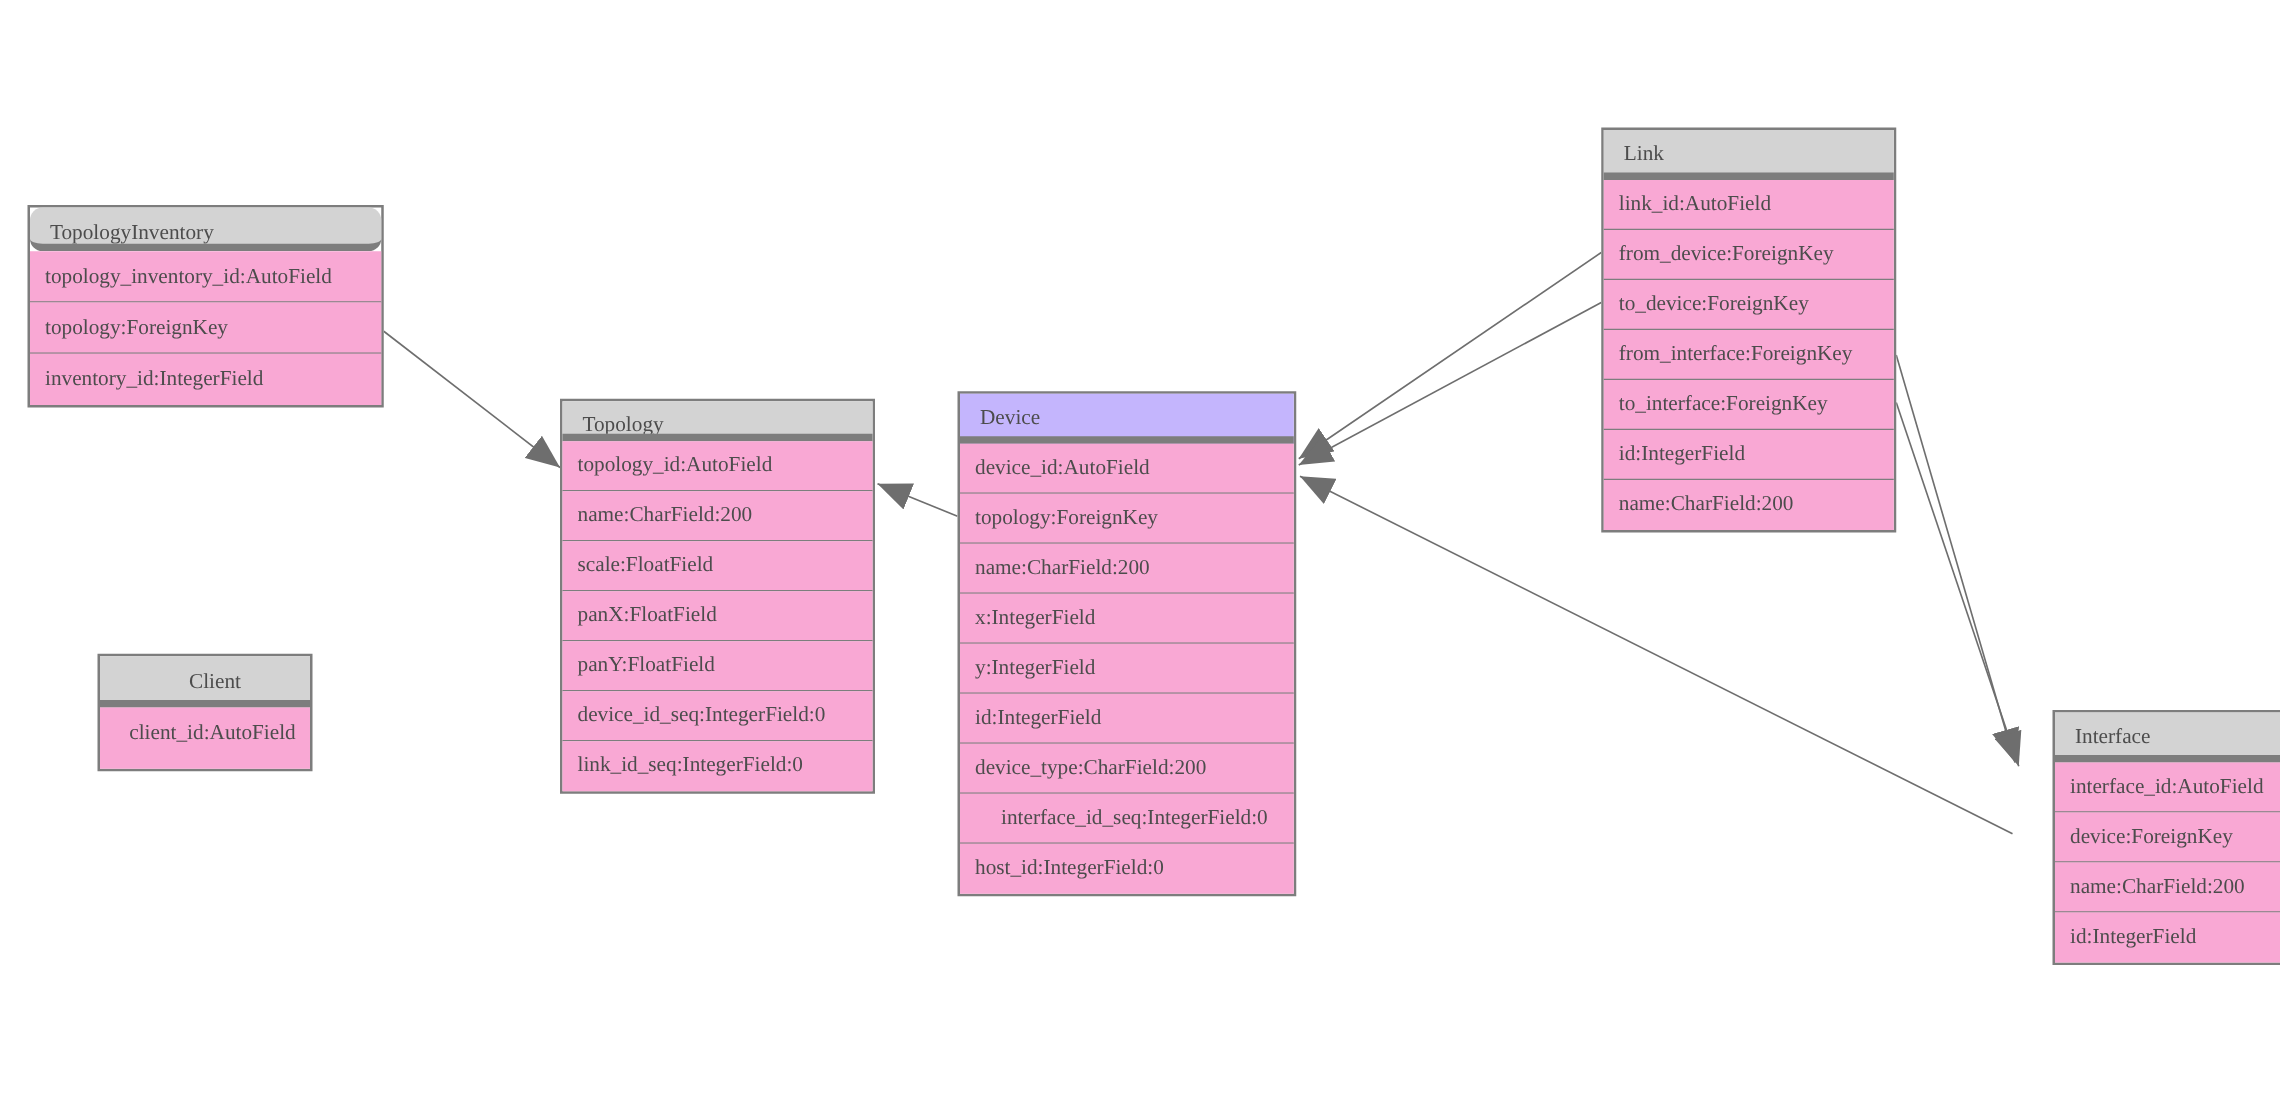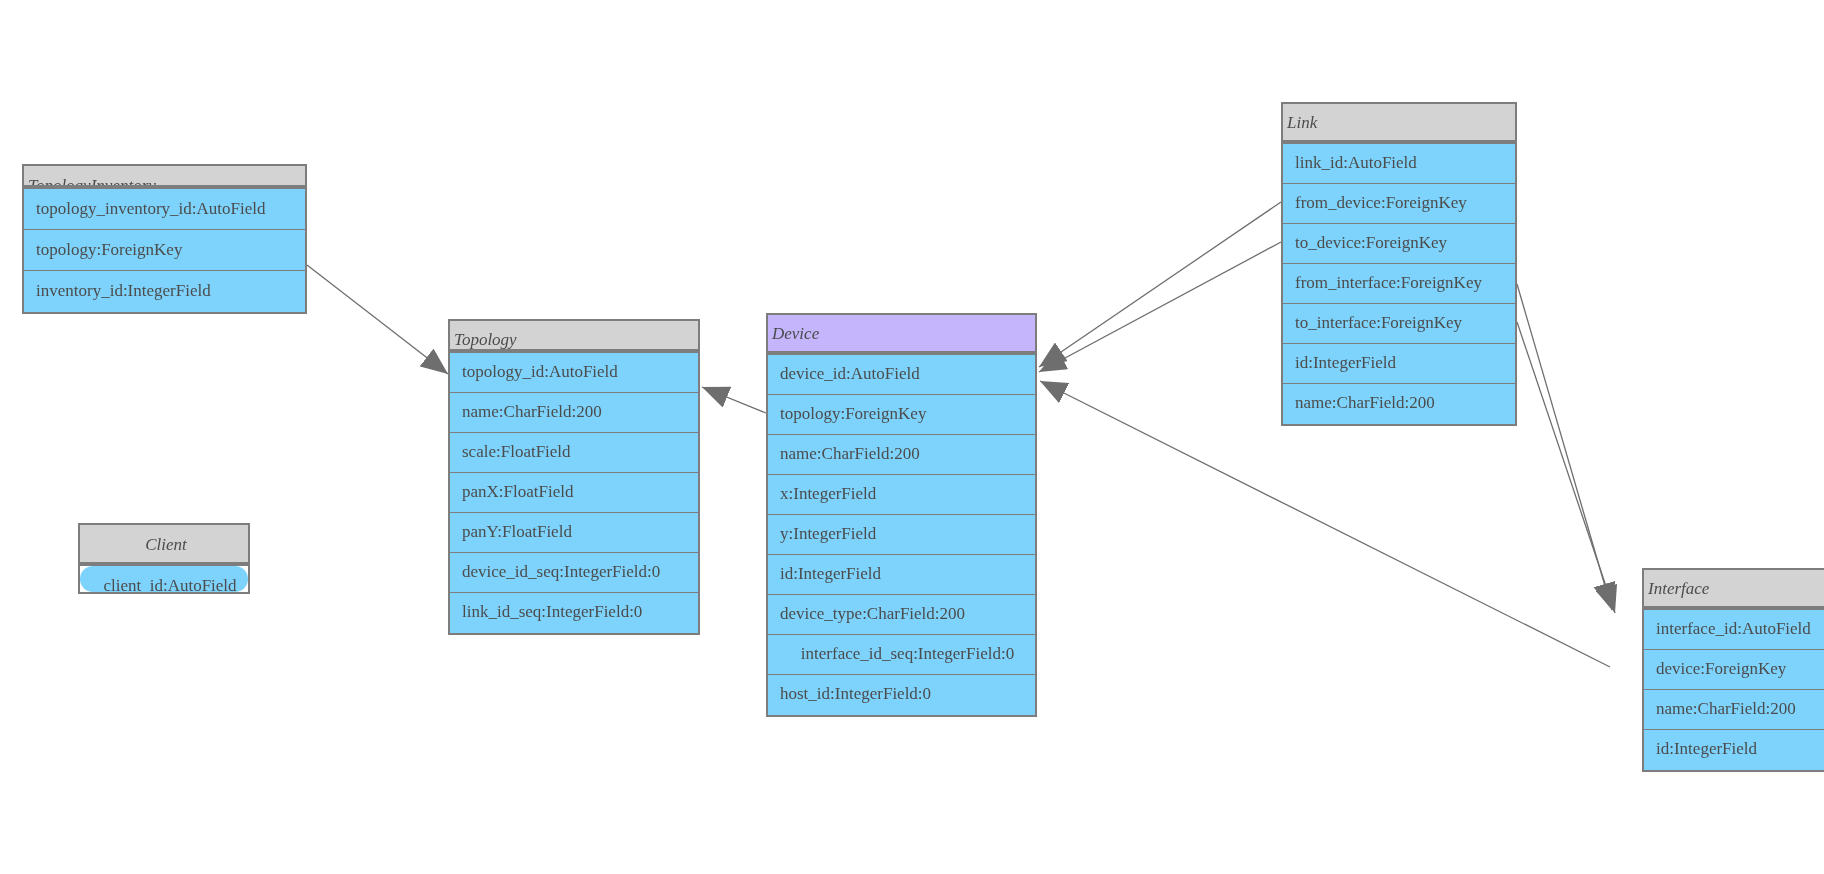--- a/index.html
+++ b/index.html
@@ -22,34 +22,33 @@
     position: absolute;
     z-index: 1;
     border: 2px solid #7d7d7d;
     background: #ffffff;
     box-sizing: border-box;
     font-size: 17px;
     color: #4c4c4c;
   }
   .entity-header {
     background: #d3d3d3;
-    padding-left: 4px;
-    border-bottom: 4px solid #c2410c;
+    padding-left: 16px;
+    border-bottom: 6px solid #c2410c;
     box-sizing: border-box;
     white-space: nowrap;
     overflow: hidden;
-    font-style: italic;
   }
   .entity-row {
     padding-left: 12px;
     border-bottom: 1px solid #7d7d7d;
     box-sizing: border-box;
     white-space: nowrap;
     overflow: hidden;
-    background: #7dd3fc;
+    background: #f9a8d4;
   }
   .entity-row:last-child { border-bottom: none; }
 </style>
 </head>
 <body>
 
 <div id="canvas">
   <svg id="edge-layer" width="1824" height="874" viewBox="0 0 1824 874" xmlns="http://www.w3.org/2000/svg">
     <defs>
       <marker id="arrowhead" viewBox="0 0 12 10" refX="12" refY="5" markerWidth="27" markerHeight="22.5" markerUnits="userSpaceOnUse" orient="auto">
@@ -61,38 +60,38 @@
         <line x1="766" y1="413" x2="702" y2="387" stroke="#6e6e6e" stroke-width="1.3" marker-end="url(#arrowhead)"></line>
         <line x1="1281" y1="202" x2="1039" y2="367" stroke="#6e6e6e" stroke-width="1.3" marker-end="url(#arrowhead)"></line>
         <line x1="1281" y1="242" x2="1039" y2="372" stroke="#6e6e6e" stroke-width="1.3" marker-end="url(#arrowhead)"></line>
         <line x1="1610" y1="667" x2="1040" y2="381" stroke="#6e6e6e" stroke-width="1.3" marker-end="url(#arrowhead)"></line>
         <line x1="1517" y1="284" x2="1612" y2="610" stroke="#6e6e6e" stroke-width="1.3" marker-end="url(#arrowhead)"></line>
         <line x1="1517" y1="322" x2="1615" y2="613" stroke="#6e6e6e" stroke-width="1.3" marker-end="url(#arrowhead)"></line>
       </g>
   </svg>
 
 <div class="entity" style="left: 22px; top: 164px; width: 285px; border-color: rgb(125, 125, 125); color: rgb(76, 76, 76);">
-      <div class="entity-header" style="height: 23px; line-height: 39px; background: rgb(211, 211, 211); border-bottom-color: rgb(125, 125, 125);">TopologyInventory</div>
+      <div class="entity-header" style="height: 35px; line-height: 39px; background: rgb(211, 211, 211); border-bottom-color: rgb(125, 125, 125); border-radius: 10px;">TopologyInventory</div>
       <div class="entity-row" style="height: 41px; line-height: 39px; border-bottom-color: rgb(125, 125, 125);">topology_inventory_id:AutoField</div>
       <div class="entity-row" style="height: 41px; line-height: 39px; border-bottom-color: rgb(125, 125, 125);">topology:ForeignKey</div>
       <div class="entity-row" style="height: 41px; line-height: 39px; border-bottom-color: rgb(125, 125, 125);">inventory_id:IntegerField</div>
     </div>
     <div class="entity" style="left: 448px; top: 319px; width: 252px; border-color: rgb(125, 125, 125); color: rgb(76, 76, 76);">
       <div class="entity-header" style="height: 32px; line-height: 38px; background: rgb(211, 211, 211); border-bottom-color: rgb(125, 125, 125);">Topology</div>
       <div class="entity-row" style="height: 40px; line-height: 38px; border-bottom-color: rgb(125, 125, 125);">topology_id:AutoField</div>
       <div class="entity-row" style="height: 40px; line-height: 38px; border-bottom-color: rgb(125, 125, 125);">name:CharField:200</div>
       <div class="entity-row" style="height: 40px; line-height: 38px; border-bottom-color: rgb(125, 125, 125);">scale:FloatField</div>
       <div class="entity-row" style="height: 40px; line-height: 38px; border-bottom-color: rgb(125, 125, 125);">panX:FloatField</div>
       <div class="entity-row" style="height: 40px; line-height: 38px; border-bottom-color: rgb(125, 125, 125);">panY:FloatField</div>
       <div class="entity-row" style="height: 40px; line-height: 38px; border-bottom-color: rgb(125, 125, 125); padding-left: 12px;">device_id_seq:IntegerField:0</div>
       <div class="entity-row" style="height: 40px; line-height: 38px; border-bottom-color: rgb(125, 125, 125);">link_id_seq:IntegerField:0</div>
     </div>
     <div class="entity" style="left: 78px; top: 523px; width: 172px; border-color: rgb(125, 125, 125); color: rgb(76, 76, 76); text-align: center;">
       <div class="entity-header" style="height: 41px; line-height: 39px; background: rgb(211, 211, 211); border-bottom-color: rgb(125, 125, 125);">Client</div>
-      <div class="entity-row" style="height: 26px; line-height: 39px; border-bottom-color: rgb(125, 125, 125); border-radius: 20px;">client_id:AutoField</div>
+      <div class="entity-row" style="height: 49px; line-height: 39px; border-bottom-color: rgb(125, 125, 125);">client_id:AutoField</div>
     </div>
     <div class="entity" style="left: 766px; top: 313px; width: 271px; border-color: rgb(125, 125, 125); color: rgb(76, 76, 76);">
       <div class="entity-header" style="height: 40px; line-height: 38px; background: #c4b5fd; border-bottom-color: rgb(125, 125, 125);">Device</div>
       <div class="entity-row" style="height: 40px; line-height: 38px; border-bottom-color: rgb(125, 125, 125);">device_id:AutoField</div>
       <div class="entity-row" style="height: 40px; line-height: 38px; border-bottom-color: rgb(125, 125, 125);">topology:ForeignKey</div>
       <div class="entity-row" style="height: 40px; line-height: 38px; border-bottom-color: rgb(125, 125, 125);">name:CharField:200</div>
       <div class="entity-row" style="height: 40px; line-height: 38px; border-bottom-color: rgb(125, 125, 125);">x:IntegerField</div>
       <div class="entity-row" style="height: 40px; line-height: 38px; border-bottom-color: rgb(125, 125, 125);">y:IntegerField</div>
       <div class="entity-row" style="height: 40px; line-height: 38px; border-bottom-color: rgb(125, 125, 125);">id:IntegerField</div>
       <div class="entity-row" style="height: 40px; line-height: 38px; border-bottom-color: rgb(125, 125, 125);">device_type:CharField:200</div>

